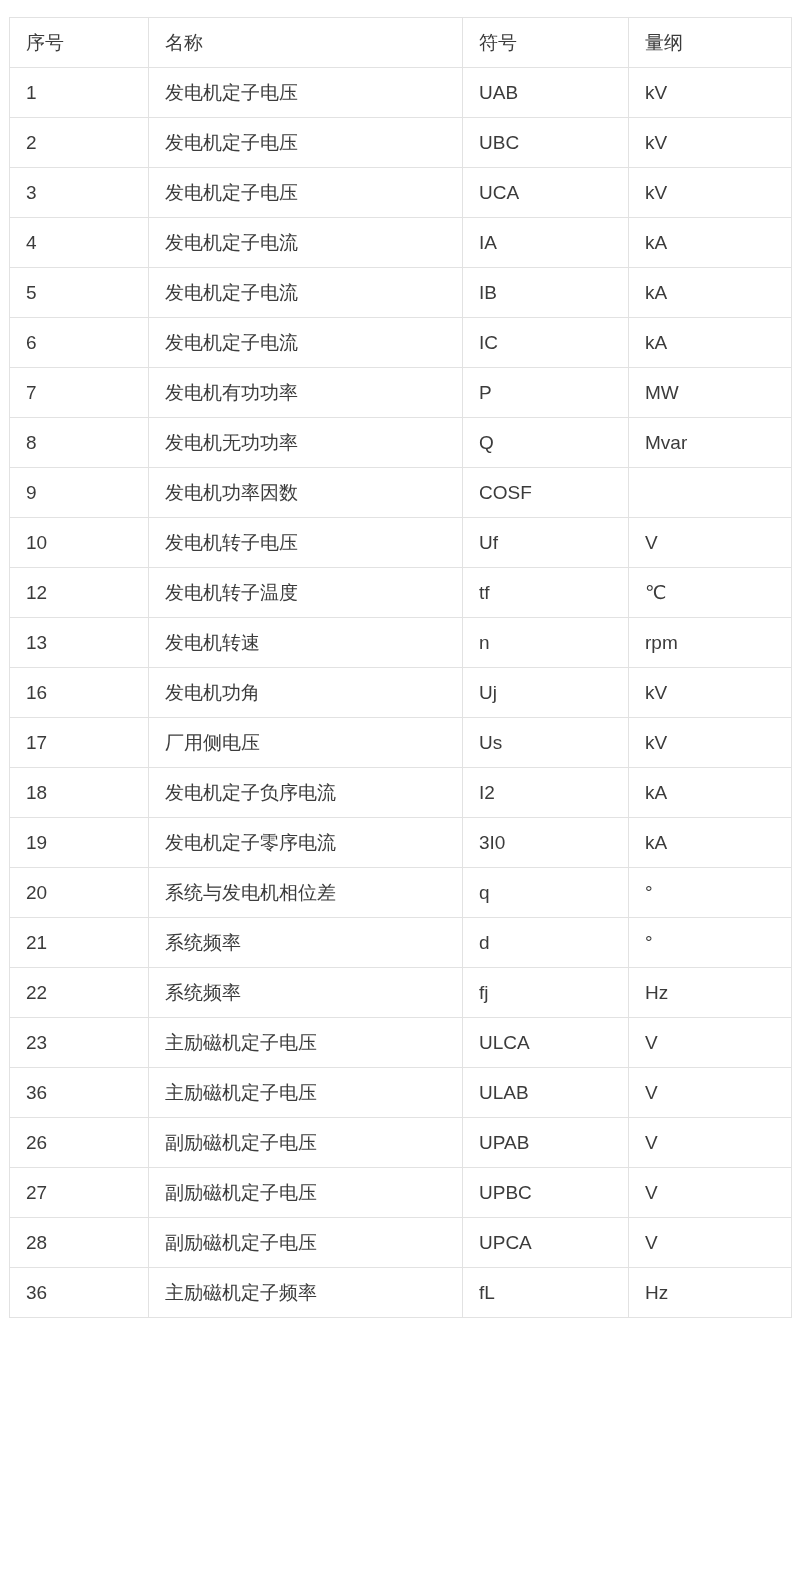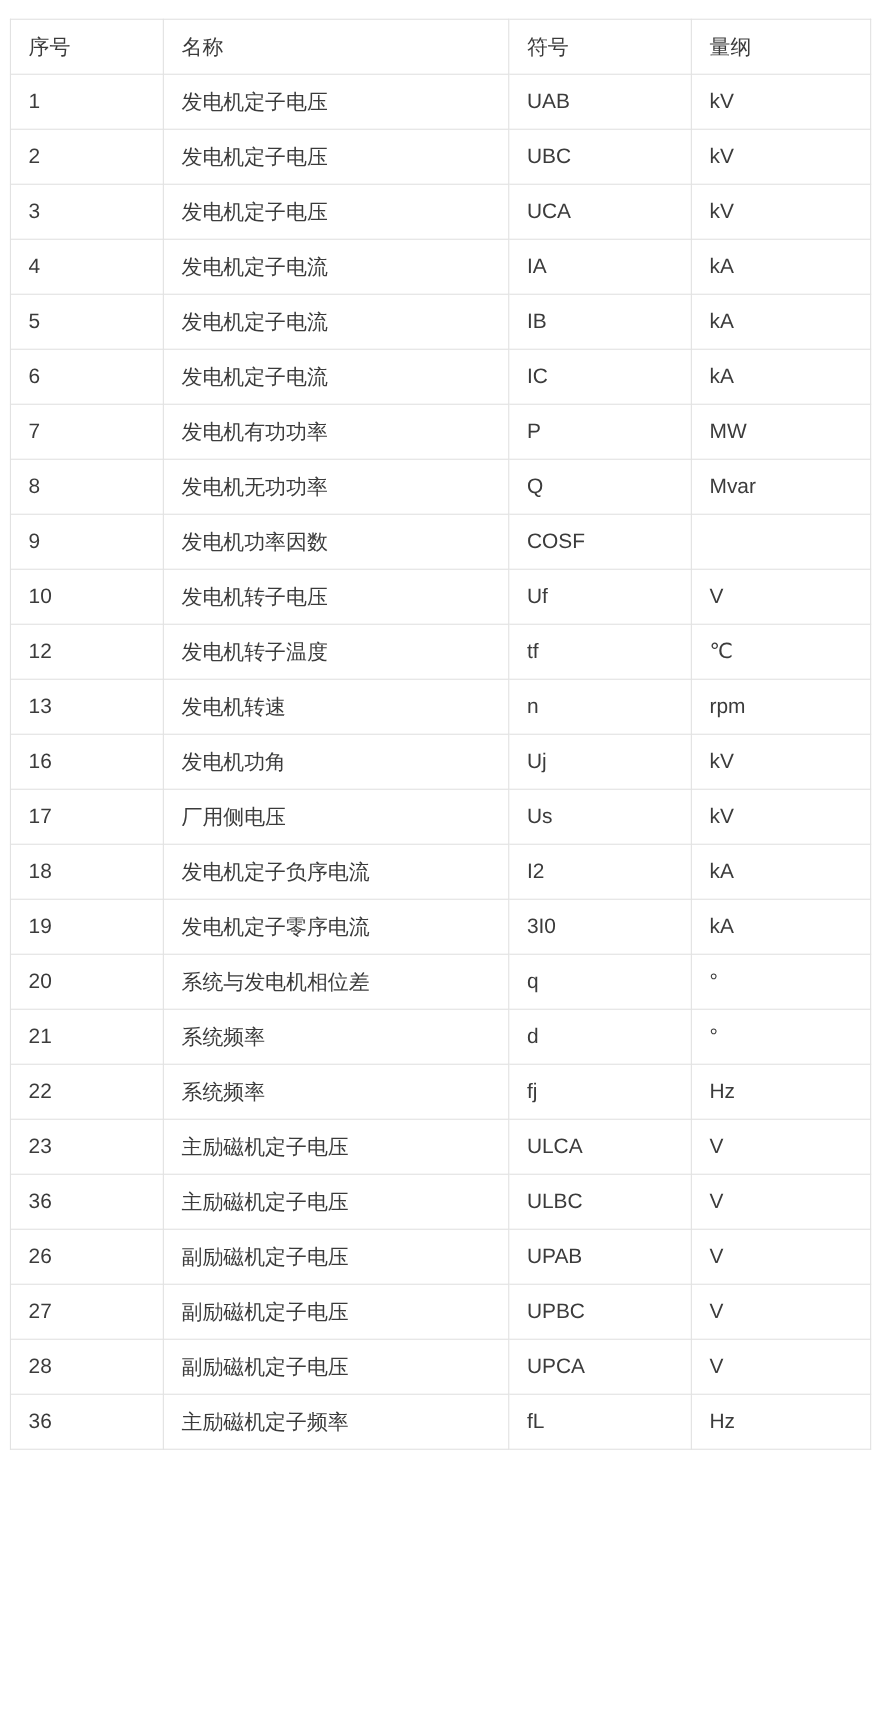--- a/index.html
+++ b/index.html
@@ -175,21 +175,21 @@
         </tr>
         <tr>
           <td>23</td>
           <td>主励磁机定子电压</td>
           <td>ULCA</td>
           <td>V</td>
         </tr>
         <tr>
           <td>36</td>
           <td>主励磁机定子电压</td>
-          <td>ULBC</td>
+          <td>ULAB</td>
           <td>V</td>
         </tr>
         <tr>
           <td>26</td>
           <td>副励磁机定子电压</td>
           <td>UPAB</td>
           <td>V</td>
         </tr>
         <tr>
           <td>27</td>

